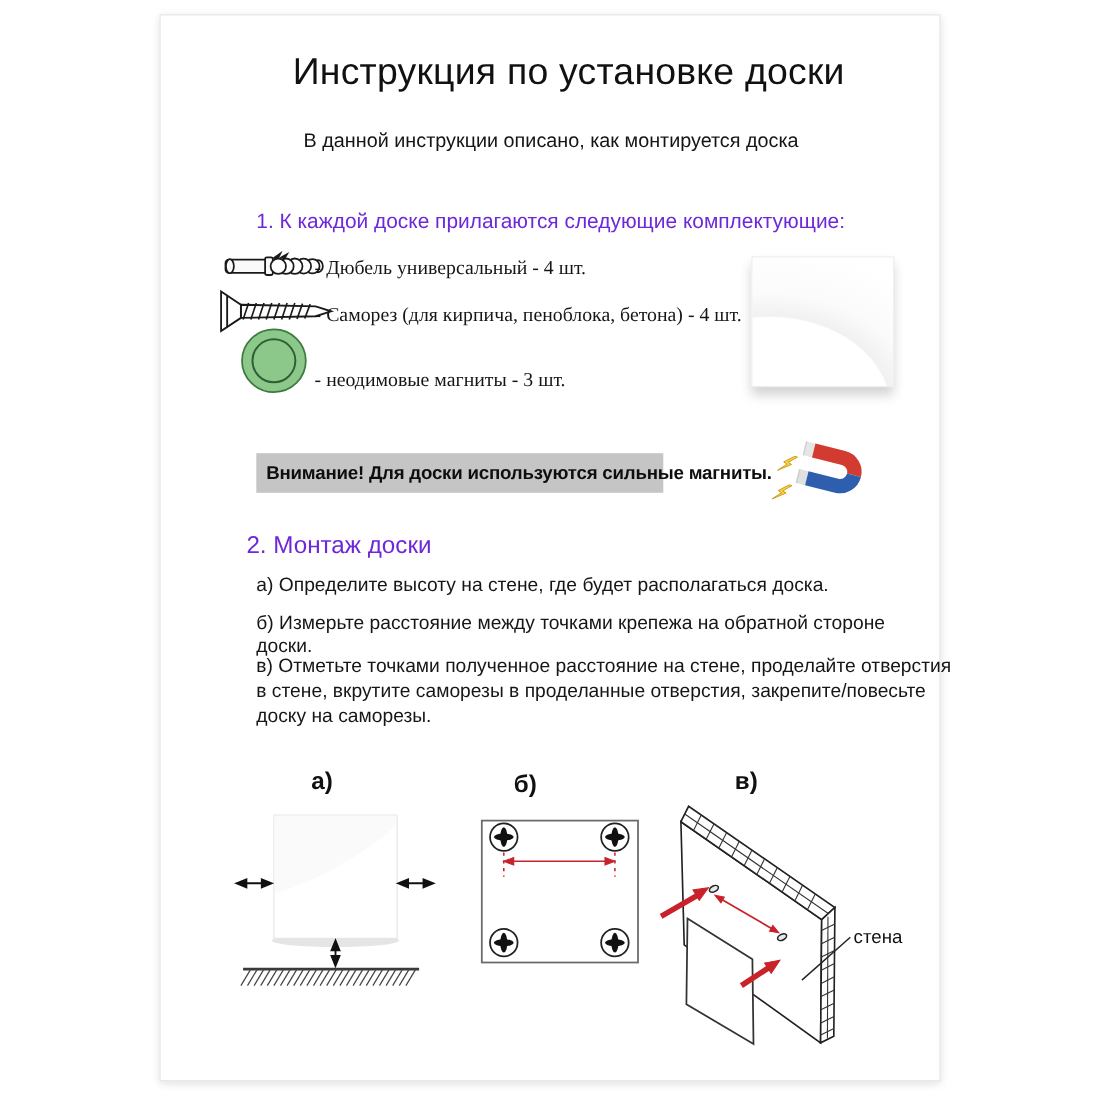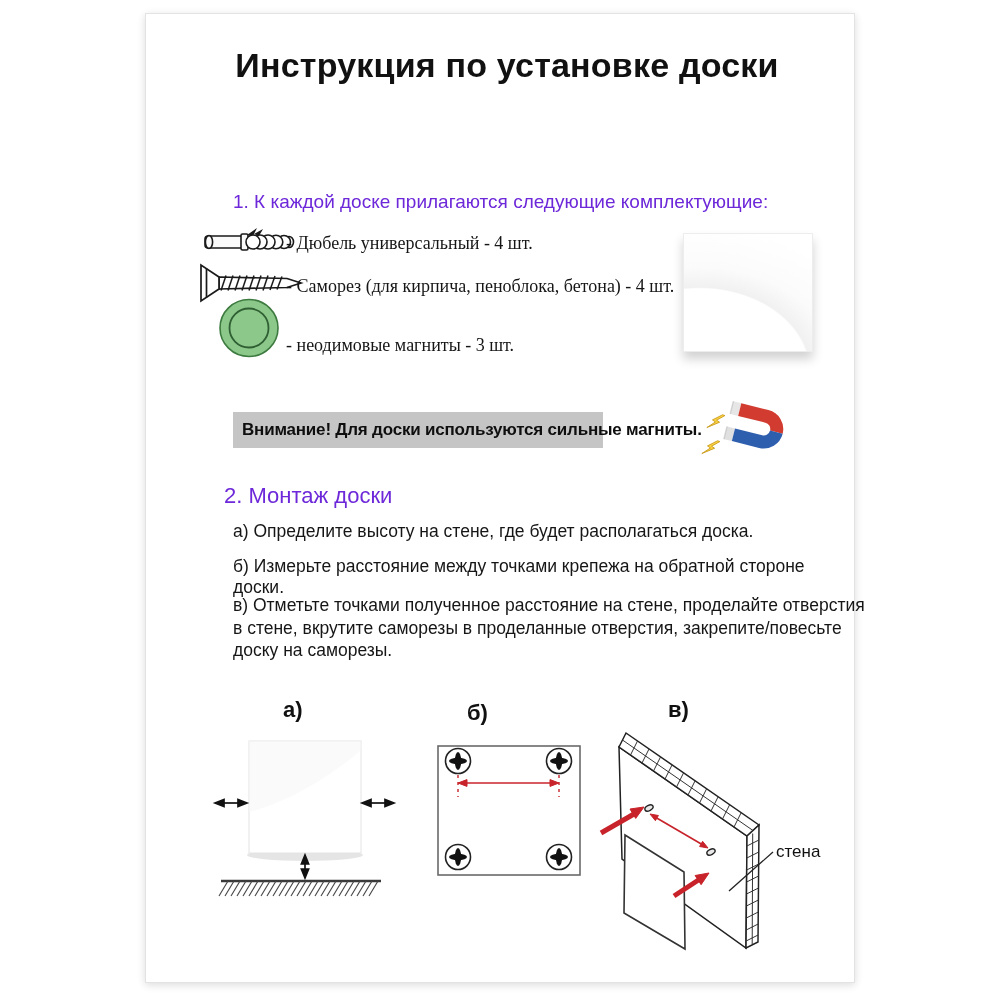--- a/index.html
+++ b/index.html
@@ -5,22 +5,22 @@
   * { margin:0; padding:0; box-sizing:border-box; }
   html,body { width:1000px; height:1000px; background:#ffffff; font-family:"Liberation Sans", sans-serif; color:#1b1b1b; }
   .stage { position:relative; width:1000px; height:1000px; overflow:hidden; }
   .page {
     position:absolute; left:145px; top:13px; width:710px; height:970px;
     background:#ffffff; border:1px solid #e3e3e3;
     box-shadow:0 2px 8px rgba(0,0,0,0.14);
   }
   .abs { position:absolute; }
   .doc-title {
-    top:32px; left:6px; width:710px; text-align:center;
-    font-size:34px; font-weight:700; letter-spacing:0.2px; color:#111;
+    top:32px; left:16px; width:710px; text-align:center;
+    font-size:34px; font-weight:400; letter-spacing:0.2px; color:#111;
   }
   .doc-subtitle {
     top:104px; left:0; width:710px; text-align:center;
     font-size:18px; color:#141414;
   }
   .h-bold { font-weight:400; color:#6d28d9; }
   .s1-heading { left:87px; top:177px; font-size:19px; }
   .item-label { left:140px; font-size:18px; color:#161616; white-space:nowrap;font-family:Liberation Serif, serif; }
   .board-photo {
     left:537px; top:219px; width:130px; height:119px;
@@ -39,20 +39,21 @@
   .diagram-label { font-size:22px; font-weight:700; color:#111; }
   svg { display:block; }
 </style>
 </head>
 <body>
 
 <div class="stage">
   <div class="page">
 
     <div class="abs doc-title">Инструкция по установке доски</div>
+    <div class="abs doc-subtitle">В данной инструкции описано, как монтируется доска</div>
 
     <div class="abs h-bold s1-heading">1. К каждой доске прилагаются следующие комплектующие:</div>
 
     <svg class="abs" style="left:56px; top:213px;" width="96" height="32" viewBox="0 0 96 32">
       <g stroke="#1a1a1a" stroke-width="1.6" fill="#fafafa">
         <rect x="3" y="9" width="38" height="12" rx="3"></rect>
         <ellipse cx="7" cy="15" rx="3.6" ry="6.4"></ellipse>
         <rect x="39" y="7" width="7" height="16" rx="1.5"></rect>
       </g>
       <g fill="#1a1a1a">

